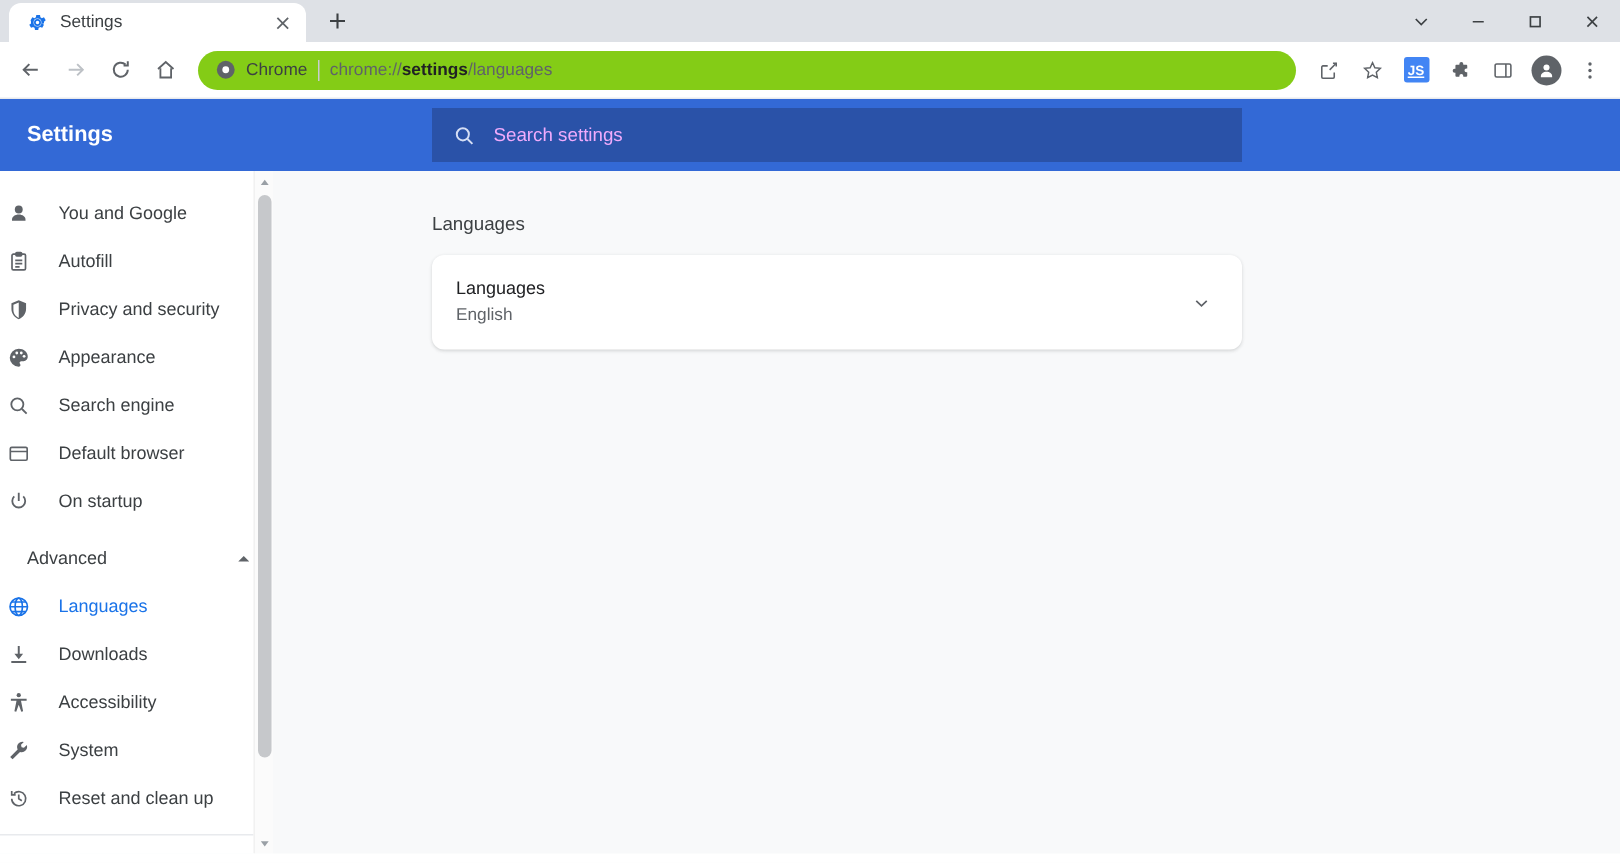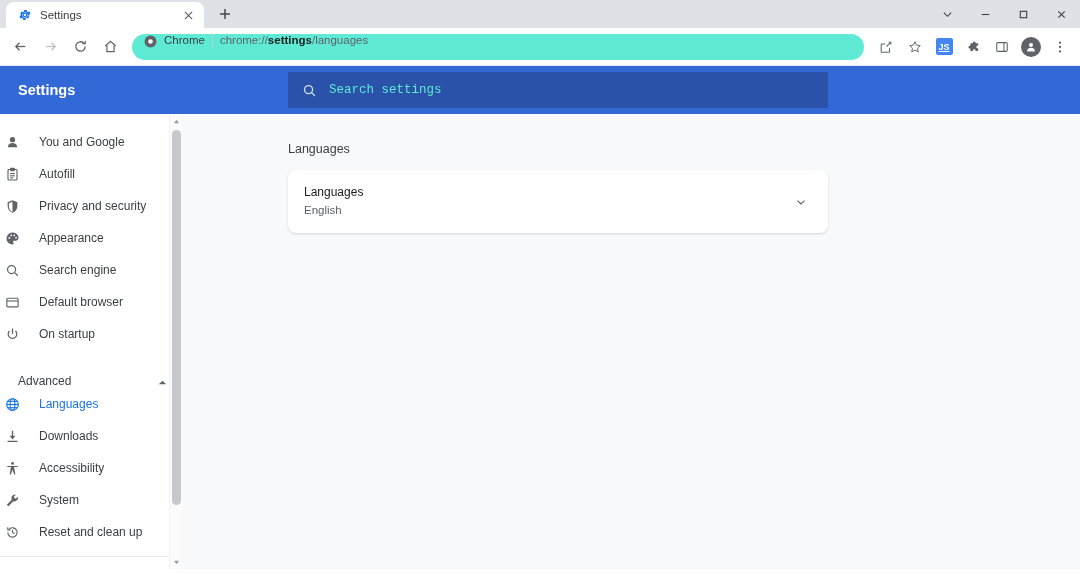--- a/index.html
+++ b/index.html
@@ -74,23 +74,23 @@
     width: 28px; height: 28px;
     display: flex; align-items: center; justify-content: center;
     color: #5f6368;
     border-radius: 50%;
     flex: 0 0 28px;
   }
   .tb-icon.disabled { color: #bdc1c6; }
   .omnibox {
     flex: 1;
     height: 26px;
-    background: #5eead4;
+    background: #84cc16;
     border-radius: 13px;
-    display: flex; align-items: flex-start;
+    display: flex; align-items: center;
     padding: 0 12px;
     gap: 7px;
     margin: 0 6px;
     min-width: 0;
   }
   .chrome-logo { width: 13px; height: 13px; flex: 0 0 13px; }
   .omnibox-scheme {
     font-size: 11.5px; color: #3c4043;
     white-space: nowrap;
   }
@@ -137,22 +137,21 @@
   .search-box {
     width: 540px; height: 36px;
     background: #2a52a8;
     display: flex; align-items: center;
     padding: 0 14px;
     gap: 12px;
   }
   .search-icon { color: #d5def5; display: flex; }
   .search-placeholder {
     font-size: 12.5px;
-    color: #5eead4;
-    font-family: Liberation Mono, monospace;
+    color: #f0abfc;
   }
 
   
   .body-wrap {
     display: flex;
     height: 455px;
     background: #f8f9fa;
   }
 
   
@@ -178,21 +177,21 @@
   }
   .nav-item .nav-label {
     font-size: 12px;
     color: #3c4043;
     white-space: nowrap;
   }
   .nav-item.active .nav-label { color: #1a73e8; }
   .nav-item.active .nav-icon { color: #1a73e8; }
   .nav-section {
     height: 32px;
-    display: flex; align-items: flex-end;
+    display: flex; align-items: center;
     padding: 0 14px 0 18px;
     margin-top: 6px;
     justify-content: space-between;
   }
   .nav-section .sec-label {
     font-size: 12px; color: #3c4043;
   }
   .nav-section .sec-arrow { color: #5f6368; display: flex; }
   .nav-divider {
     height: 1px; background: #e8eaed;

